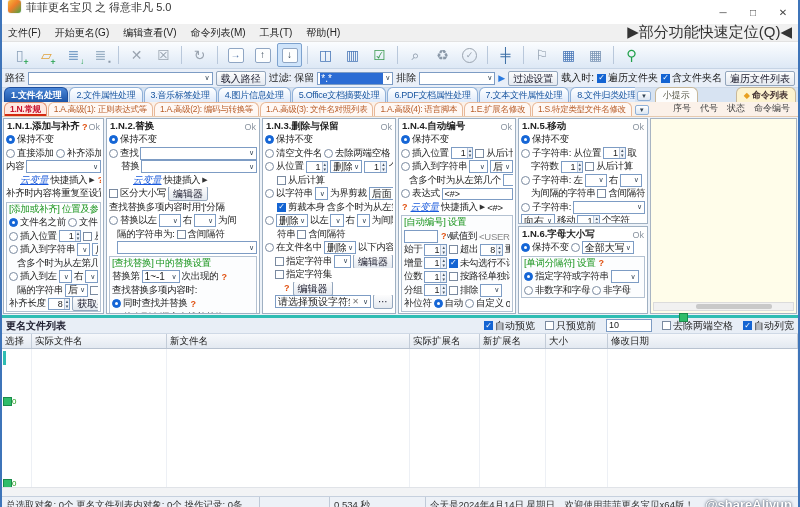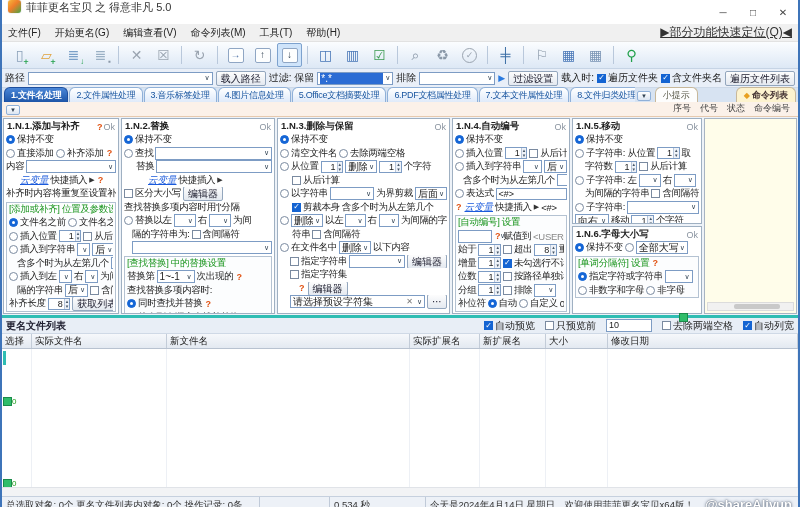--- a/index.html
+++ b/index.html
@@ -11,21 +11,21 @@
   .titlebar{height:24px;flex:0 0 24px;display:flex;align-items:flex-start;background:#fff;padding-left:6px;}
   .appicon{width:13px;height:13px;border-radius:3px;margin-right:5px;
            background:linear-gradient(135deg,#f6b93d 0%,#ef7d2a 45%,#46a546 100%);box-shadow:0 0 1px #888;}
   .title{font-size:11px;color:#333;}
   .wctl{margin-left:auto;display:flex;height:100%;}
   .wctl span{width:30px;display:flex;align-items:center;justify-content:center;color:#444;font-size:10px;}
   
   .menubar{height:17px;flex:0 0 17px;background:#f0f0f0;display:flex;align-items:center;
            padding:0 6px;border-bottom:1px solid #e2e2e2;}
   .mitem{margin-right:14px;color:#222;font-size:10px;}
-  .qlocate{margin-left:auto;color:#333;font-size:12px;text-decoration:underline;}
+  .qlocate{margin-left:auto;color:#333;font-size:15px;}
   
   .toolbar{height:26px;flex:0 0 26px;background:linear-gradient(#fbfdff,#dde8f5);
            display:flex;align-items:center;padding:0 4px;border-bottom:1px solid #c6d4e5;}
   .tbtn{width:23px;height:22px;display:flex;align-items:center;justify-content:center;
         position:relative;border:1px solid transparent;border-radius:2px;margin:0 1px;}
   .tbtn .tglyph{font-size:14px;line-height:14px;}
   .tbtn.box .tglyph{border:1px solid #8fa6c4;background:#fdfefe;width:14px;height:13px;
         display:flex;align-items:center;justify-content:center;font-size:10px;border-radius:2px;}
   .tbtn.ring .tglyph{border:1px solid #9aa4b0;border-radius:50%;width:13px;height:13px;
         display:flex;align-items:center;justify-content:center;font-size:9px;}
@@ -75,21 +75,21 @@
           border-bottom:1px solid #e6c9ae;}
   #sub-tabs{display:flex;overflow:hidden;}
   .stab{font-size:8.5px;color:#b85c28;background:#fff8f4;border:1px solid #e8b898;border-bottom:none;
         border-radius:6px 6px 0 0;padding:1px 5px 0 5px;margin-right:1px;white-space:nowrap;letter-spacing:-0.3px;}
   .stab.act{color:#c8102e;font-weight:bold;background:#ffe8e0;border-color:#e09070;box-shadow:inset 0 -2px 0 #d42a10;}
   #cmd-cols{margin-left:auto;display:flex;gap:9px;padding:0 6px 1px 0;}
   .ccol{font-size:9px;color:#444;white-space:nowrap;}
   
   .panels{height:198px;flex:0 0 198px;background:#edf2f8;display:flex;}
   .pcol{display:flex;flex-direction:column;}
-  .pc0{width:118px;} .pc1{width:156px;} .pc2{width:175px;} .pc3{width:120px;} .pc4{width:132px;} .pc5{flex:1;}
+  .pc0{width:103px;} .pc1{width:156px;} .pc2{width:136px;} .pc3{width:120px;} .pc4{width:132px;} .pc5{flex:1;}
   .panel{background:#fff;border:1px solid #9fb0c2;margin:1px;flex:1;display:flex;flex-direction:column;overflow:hidden;}
   .panel.fixed{flex:0 0 104px;}
   .phead{display:flex;align-items:center;padding:1px 3px 0 3px;}
   .ptitle{font-weight:bold;font-size:9.5px;color:#222;white-space:nowrap;}
   .pspace{flex:1;}
   .pok{color:#8a94a0;font-size:9px;}
   .pbody{flex:1;padding:0 2px;overflow:hidden;}
   .prow{height:13.5px;display:flex;align-items:center;gap:2px;white-space:nowrap;overflow:hidden;}
   .grp{border:1px solid #b4c2d2;background:#fcfdfe;margin:1px 0;padding:0 2px;}
   .t{font-size:9.5px;color:#222;letter-spacing:-0.3px;}
@@ -289,20 +289,29 @@
     <div class="aux">
       <span class="atab">小提示</span>
       <span class="atab act">
           <span class="gold">◆</span>
           <span>命令列表</span>
         </span>
     </div>
   </div>
 
   <div class="subrow">
+    <div id="sub-tabs">
+        <span class="stab act">1.N.常规</span>
+        <span class="stab">1.A.高级(1): 正则表达式等</span>
+        <span class="stab">1.A.高级(2): 编码与转换等</span>
+        <span class="stab">1.A.高级(3): 文件名对照列表</span>
+        <span class="stab">1.A.高级(4): 语言脚本</span>
+        <span class="stab">1.E.扩展名修改</span>
+        <span class="stab">1.S.特定类型文件名修改</span>
+      </div>
     <span class="tab-dd">▼</span>
     <div id="cmd-cols">
         <span class="ccol">序号</span>
         <span class="ccol">代号</span>
         <span class="ccol">状态</span>
         <span class="ccol">命令编号</span>
       </div>
   </div>
 
   <div class="panels">

